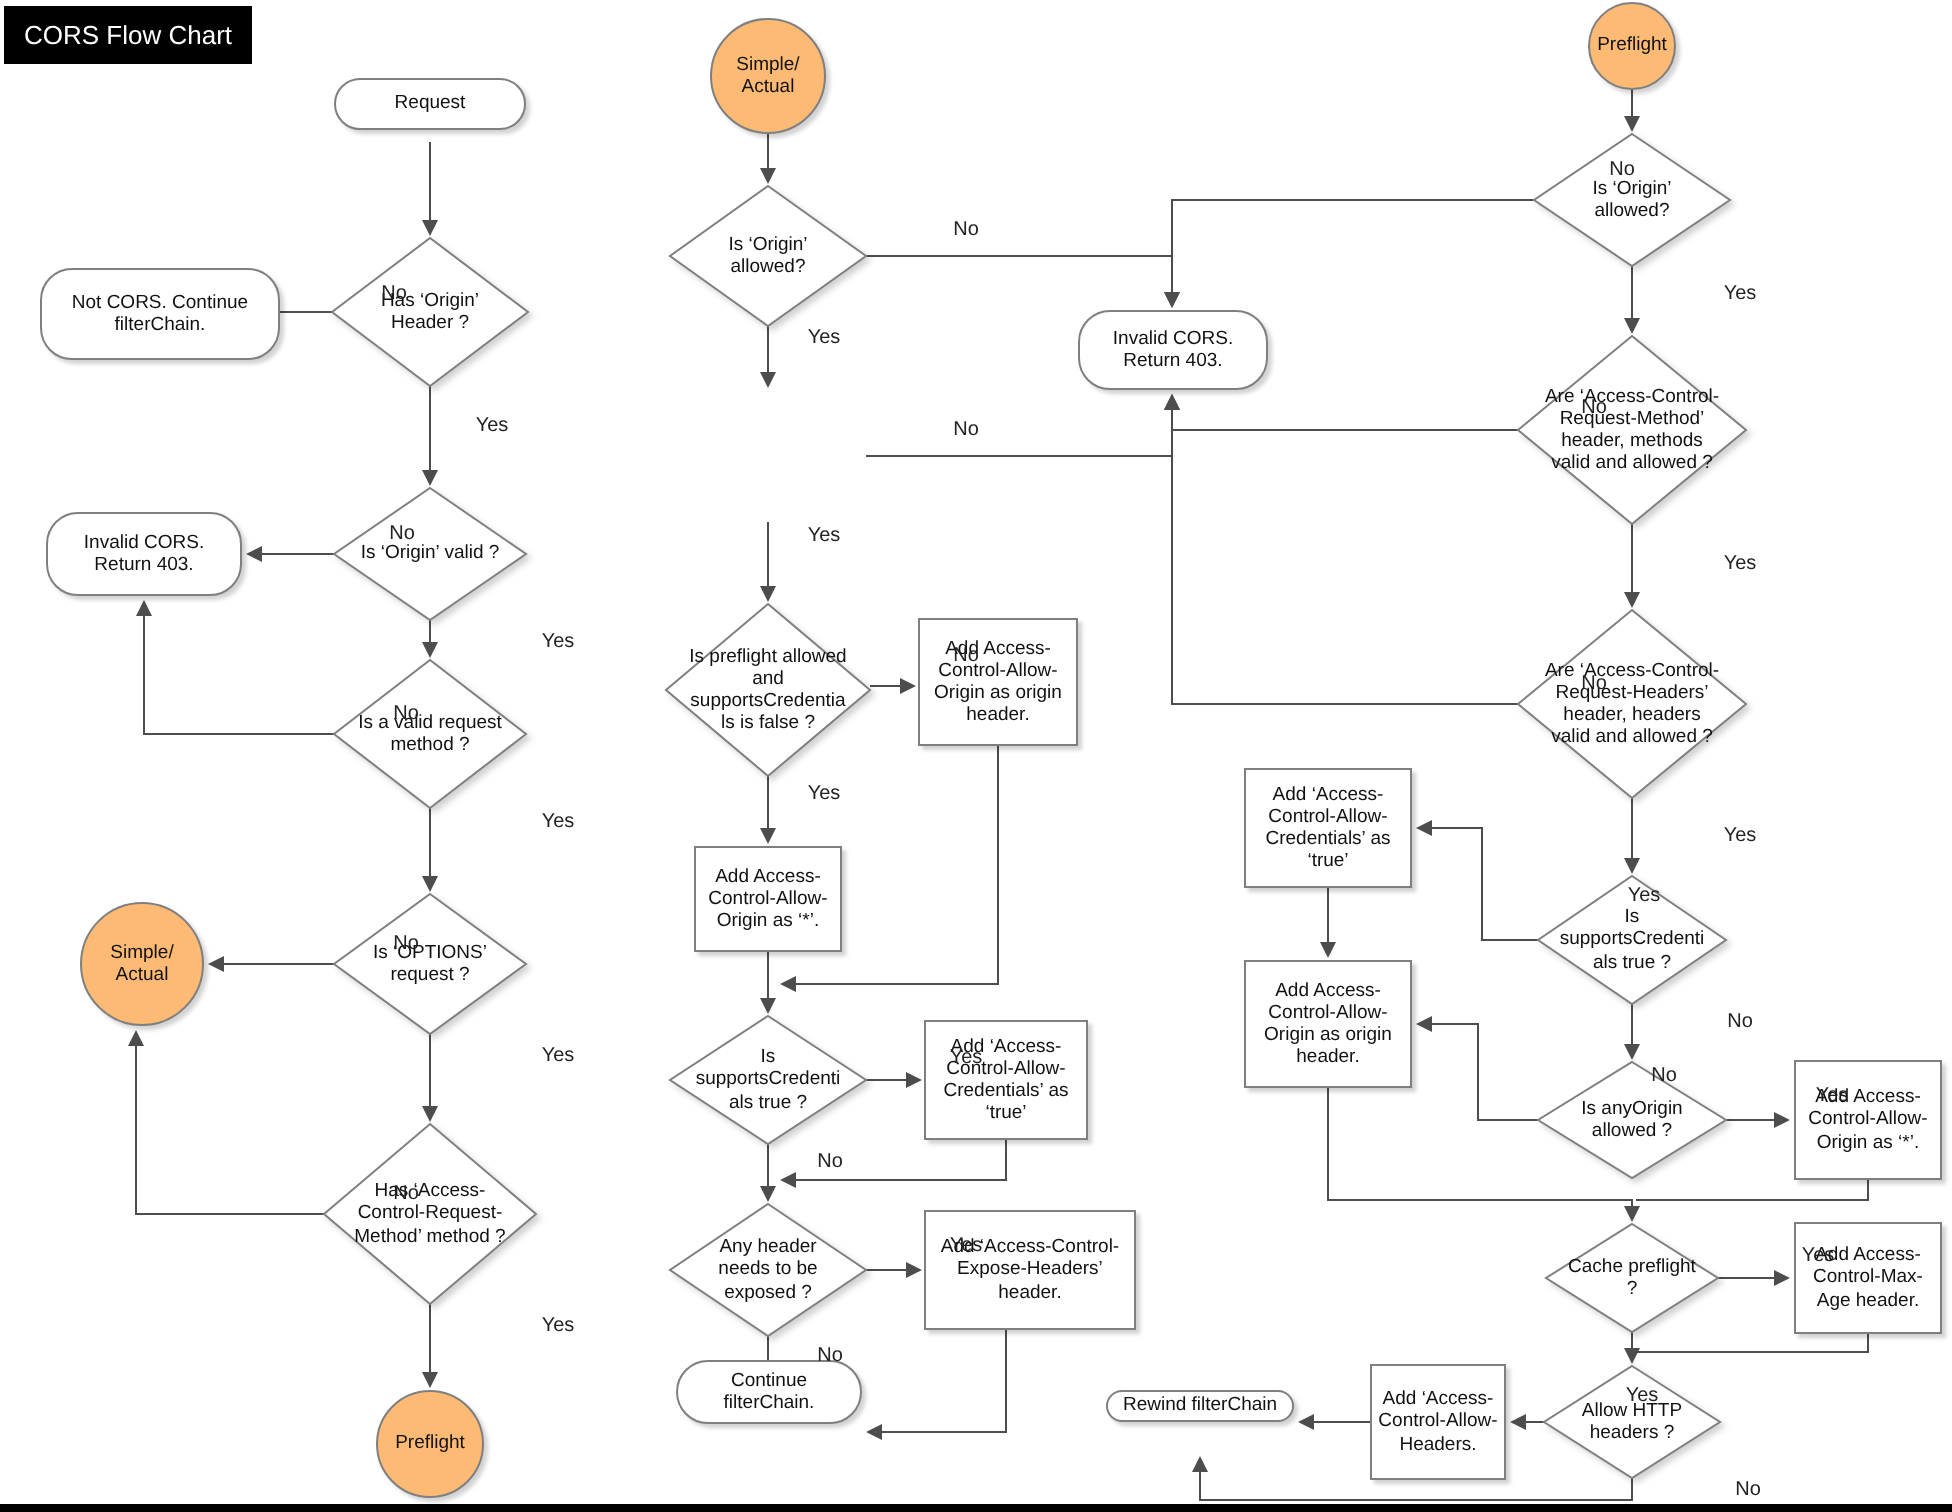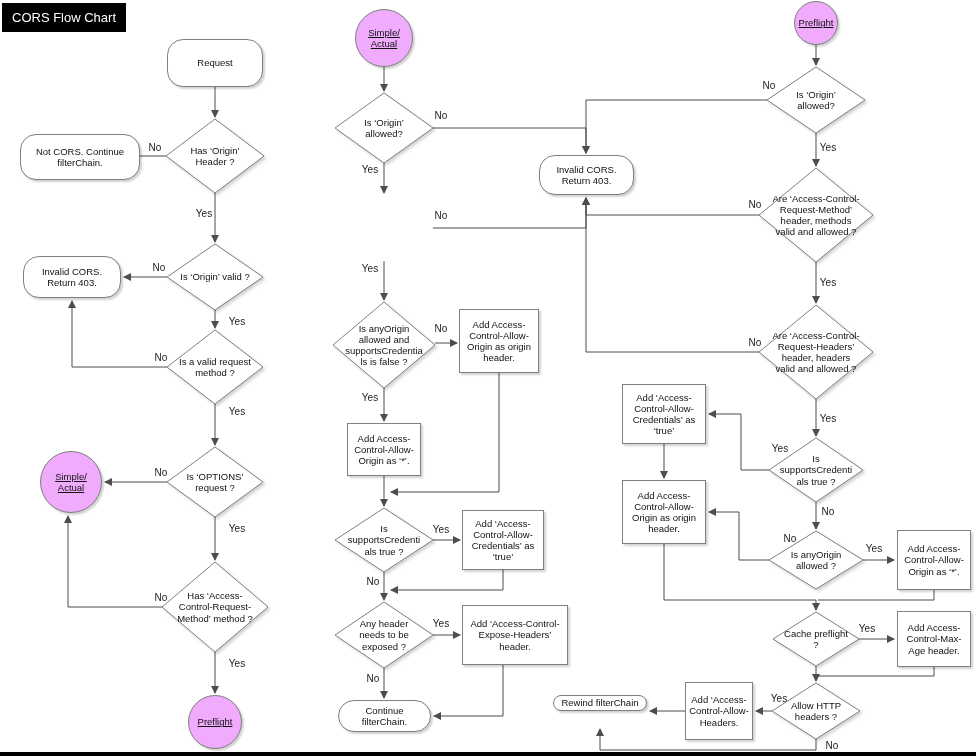--- a/index.html
+++ b/index.html
@@ -9,28 +9,28 @@
 
   #edges { position:absolute; left:0; top:0; width:976px; height:756px; z-index:1; }
   #edges polyline { fill:none; stroke:#4d4d4d; stroke-width:1; }
 
   .node { position:absolute; z-index:2; display:flex; align-items:center; justify-content:center;
           text-align:center; font-size:10px; line-height:1.18; color:#111; }
   .node .txt { white-space:pre-line; overflow-wrap:break-word; word-break:break-word; width:92%; position:relative; }
 
   .rect { background:#fff; border:1px solid #7f7f7f; box-shadow:2px 2px 2px rgba(0,0,0,0.18); font-size:9.5px; }
   .term { background:#fff; border:1px solid #7f7f7f; border-radius:16px; box-shadow:2px 2px 2px rgba(0,0,0,0.18); font-size:9.5px; }
-  .circle { background:#f0abfc; border:1px solid #7f7f7f; border-radius:50%; box-shadow:2px 2px 2px rgba(0,0,0,0.18); font-size:9.5px;text-decoration:underline; }
+  .circle { background:#fdba74; border:1px solid #7f7f7f; border-radius:50%; box-shadow:2px 2px 2px rgba(0,0,0,0.18); font-size:9.5px; }
 
   .diamond svg { position:absolute; left:0; top:0; width:100%; height:100%; overflow:visible;
                  filter:drop-shadow(2px 2px 1.5px rgba(0,0,0,0.18)); }
   .diamond polygon { fill:#ffffff; stroke:#7f7f7f; stroke-width:1; vector-effect:non-scaling-stroke; }
   .diamond .txt { width:78%; font-size:9.5px; }
 
-  .elabel { position:absolute; z-index:3; transform:translate(-50%,-50%); font-size:10px; color:#222; }
+  .elabel { position:absolute; z-index:3; transform:translate(-50%,-50%); font-size:10px; color:#222;margin-left:42px; }
 
   #title { position:absolute; left:2px; top:3px; z-index:4; background:#000; color:#fff;
            padding:7px 10px; font-size:13px; }
   #bottombar { position:absolute; left:0; bottom:0; width:100%; height:4px; background:#000; z-index:4; }
 </style>
 </head>
 <body>
 
 <div id="canvas">
 
@@ -83,21 +83,21 @@
     <polyline points="664,544 664,600 816,600 816,610" marker-end="url(#arr)"></polyline>
     <polyline points="934,590 934,600 818,600"></polyline>
     <polyline points="859,639 894,639" marker-end="url(#arr)"></polyline>
     <polyline points="816,666 816,681" marker-end="url(#arr)"></polyline>
     <polyline points="934,667 934,676 818,676"></polyline>
     <polyline points="772,711 756,711" marker-end="url(#arr)"></polyline>
     <polyline points="685,711 650,711" marker-end="url(#arr)"></polyline>
     <polyline points="816,739 816,750 600,750 600,729" marker-end="url(#arr)"></polyline>
   </svg>
 
-  <div class="node term" style="left:167px;top:39px;width:96px;height:48px">
+  <div class="node term" style="left:167px;top:39px;width:96px;height:26px">
       <div class="txt">Request</div>
     </div>
 
   <div class="node diamond" style="left:166px;top:119px;width:98px;height:74px">
     <svg viewBox="0 0 100 100" preserveAspectRatio="none">
         <polygon points="50,0 100,50 50,100 0,50"></polygon>
       </svg>
     <div class="txt">Has ‘Origin’ Header ?</div>
   </div>
 
@@ -160,21 +160,21 @@
 
   <div class="node term" style="left:539px;top:155px;width:95px;height:40px">
       <div class="txt">Invalid CORS. Return 403.</div>
     </div>
 
 
   <div class="node diamond" style="left:333px;top:302px;width:102px;height:86px">
     <svg viewBox="0 0 100 100" preserveAspectRatio="none">
         <polygon points="50,0 100,50 50,100 0,50"></polygon>
       </svg>
-    <div class="txt">Is anyOrigin allowed and supportsCredentials is false ?</div>
+    <div class="txt">Is preflight allowed and supportsCredentials is false ?</div>
   </div>
 
   <div class="node rect" style="left:459px;top:309px;width:80px;height:64px">
       <div class="txt">Add Access-Control-Allow-Origin as origin header.</div>
     </div>
 
   <div class="node rect" style="left:347px;top:423px;width:74px;height:53px">
       <div class="txt">Add Access-Control-Allow-Origin as ‘*’.</div>
     </div>
 
@@ -193,21 +193,21 @@
     <svg viewBox="0 0 100 100" preserveAspectRatio="none">
         <polygon points="50,0 100,50 50,100 0,50"></polygon>
       </svg>
     <div class="txt">Any header needs to be exposed ?</div>
   </div>
 
   <div class="node rect" style="left:462px;top:605px;width:106px;height:60px">
       <div class="txt">Add ‘Access-Control-Expose-Headers’ header.</div>
     </div>
 
-  <div class="node term" style="left:338px;top:700px;width:93px;height:32px">
+  <div class="node term" style="left:338px;top:680px;width:93px;height:32px">
       <div class="txt">Continue filterChain.</div>
     </div>
 
   <div class="node circle" style="left:794px;top:1px;width:44px;height:44px">
       <div class="txt">Preflight</div>
     </div>
 
   <div class="node diamond" style="left:767px;top:67px;width:98px;height:66px">
     <svg viewBox="0 0 100 100" preserveAspectRatio="none">
         <polygon points="50,0 100,50 50,100 0,50"></polygon>

